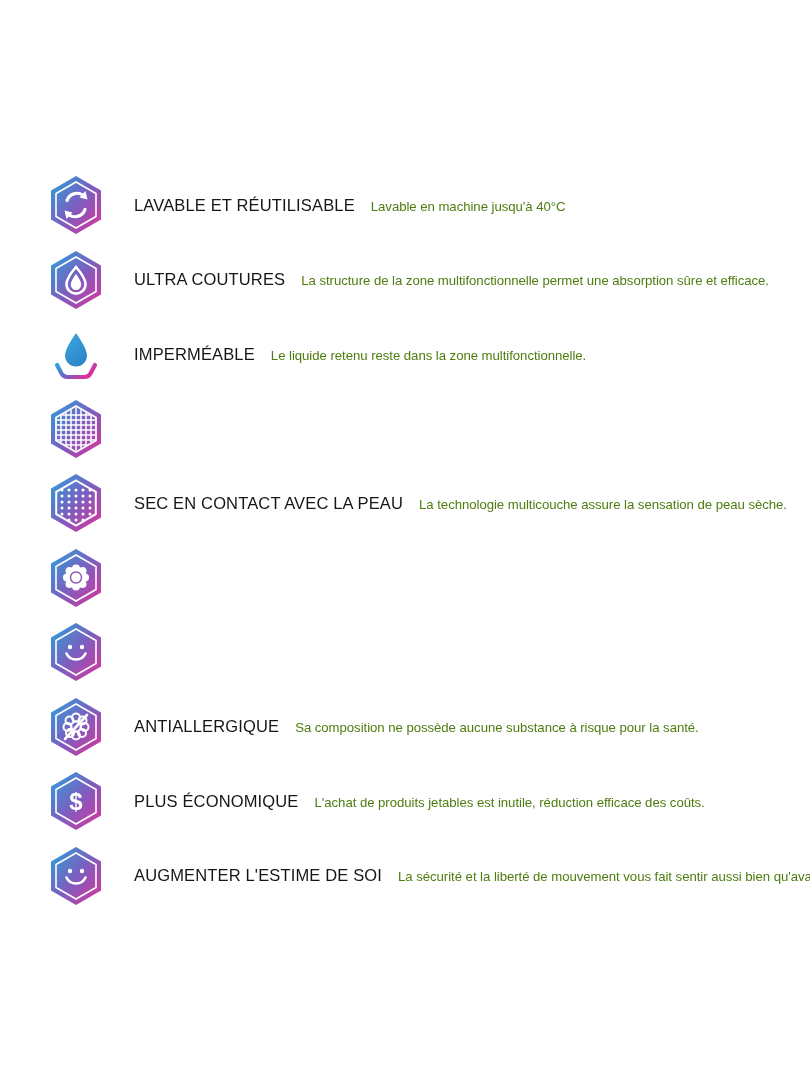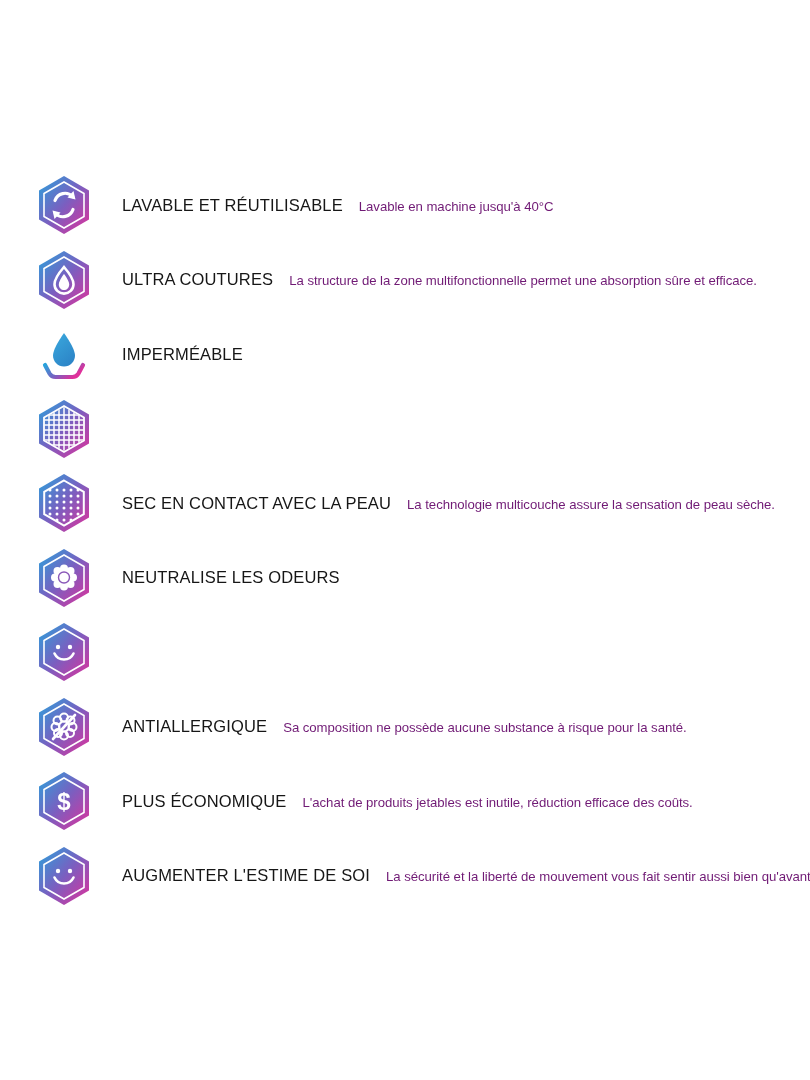--- a/index.html
+++ b/index.html
@@ -13,21 +13,21 @@
     font-family: "Liberation Sans", sans-serif;
     color: #1c1c1c;
     overflow: hidden;
     position: relative;
   }
 
   .sheet {
     width: 810px;
     height: 1080px;
     box-sizing: border-box;
-    padding: 168px 18px 0 18px;
+    padding: 168px 18px 0 30px;
     display: flex;
     flex-direction: column;
     text-align: center;
   }
 
   .feature-row {
     display: flex;
     align-items: center;
     height: 74.5px;
     flex: 0 0 auto;
@@ -57,21 +57,21 @@
   .feature-title {
     font-size: 16.5px;
     font-weight: 400;
     letter-spacing: 0.15px;
     color: #161616;
   }
 
   .feature-desc {
     font-size: 13.2px;
     font-weight: 400;
-    color: #701a75;
+    color: #4d7c0f;
     padding-left: 16px;
     letter-spacing: -0.05px;
   }
 </style>
 </head>
 <body>
 
 <div class="sheet">
 
   <div class="feature-row">
@@ -133,20 +133,21 @@
               <stop offset="55%" stop-color="#7a5fc0"></stop>
               <stop offset="100%" stop-color="#e0309a"></stop>
           </linearGradient>
         </defs>
         <path d="M29 10 C29 10 18 25 18 32.5 C18 38.7 22.9 43.5 29 43.5 C35.1 43.5 40 38.7 40 32.5 C40 25 29 10 29 10 Z" fill="url(#g3a)"></path>
         <path d="M10 42 L14.5 50.5 Q16.5 54 20.5 54 L37.5 54 Q41.5 54 43.5 50.5 L48 42" fill="none" stroke="url(#g3b)" stroke-width="4.2" stroke-linecap="round" stroke-linejoin="round"></path>
       </svg>
     </div>
     <div class="text-cell">
       <span class="feature-title">IMPERMÉABLE</span>
+      <span class="feature-desc">Le liquide retenu reste dans la zone multifonctionnelle.</span>
     </div>
   </div>
 
   <div class="feature-row">
     <div class="icon-cell">
       <svg width="58" height="62" viewBox="0 0 58 62" aria-hidden="true">
         <defs>
           <linearGradient id="g4" x1="0%" y1="0%" x2="100%" y2="100%">
             <stop offset="0%" stop-color="#29a3dc"></stop>
               <stop offset="50%" stop-color="#7a5fc0"></stop>
@@ -251,21 +252,20 @@
             <circle cx="29" cy="39.5" r="4"></circle>
             <circle cx="22.5" cy="37" r="4"></circle>
           <circle cx="20" cy="30.5" r="4"></circle>
             <circle cx="22.5" cy="24" r="4"></circle>
           <circle cx="29" cy="30.5" r="8"></circle>
         </g>
         <circle cx="29" cy="30.5" r="5.5" fill="none" stroke="#8a58b8" stroke-width="1.4"></circle>
       </svg>
     </div>
     <div class="text-cell">
-      <span class="feature-title">NEUTRALISE LES ODEURS</span>
     </div>
   </div>
 
   <div class="feature-row">
     <div class="icon-cell">
       <svg width="58" height="62" viewBox="0 0 58 62" aria-hidden="true">
         <defs>
           <linearGradient id="g7" x1="0%" y1="0%" x2="100%" y2="100%">
             <stop offset="0%" stop-color="#29a3dc"></stop>
               <stop offset="50%" stop-color="#7a5fc0"></stop>

